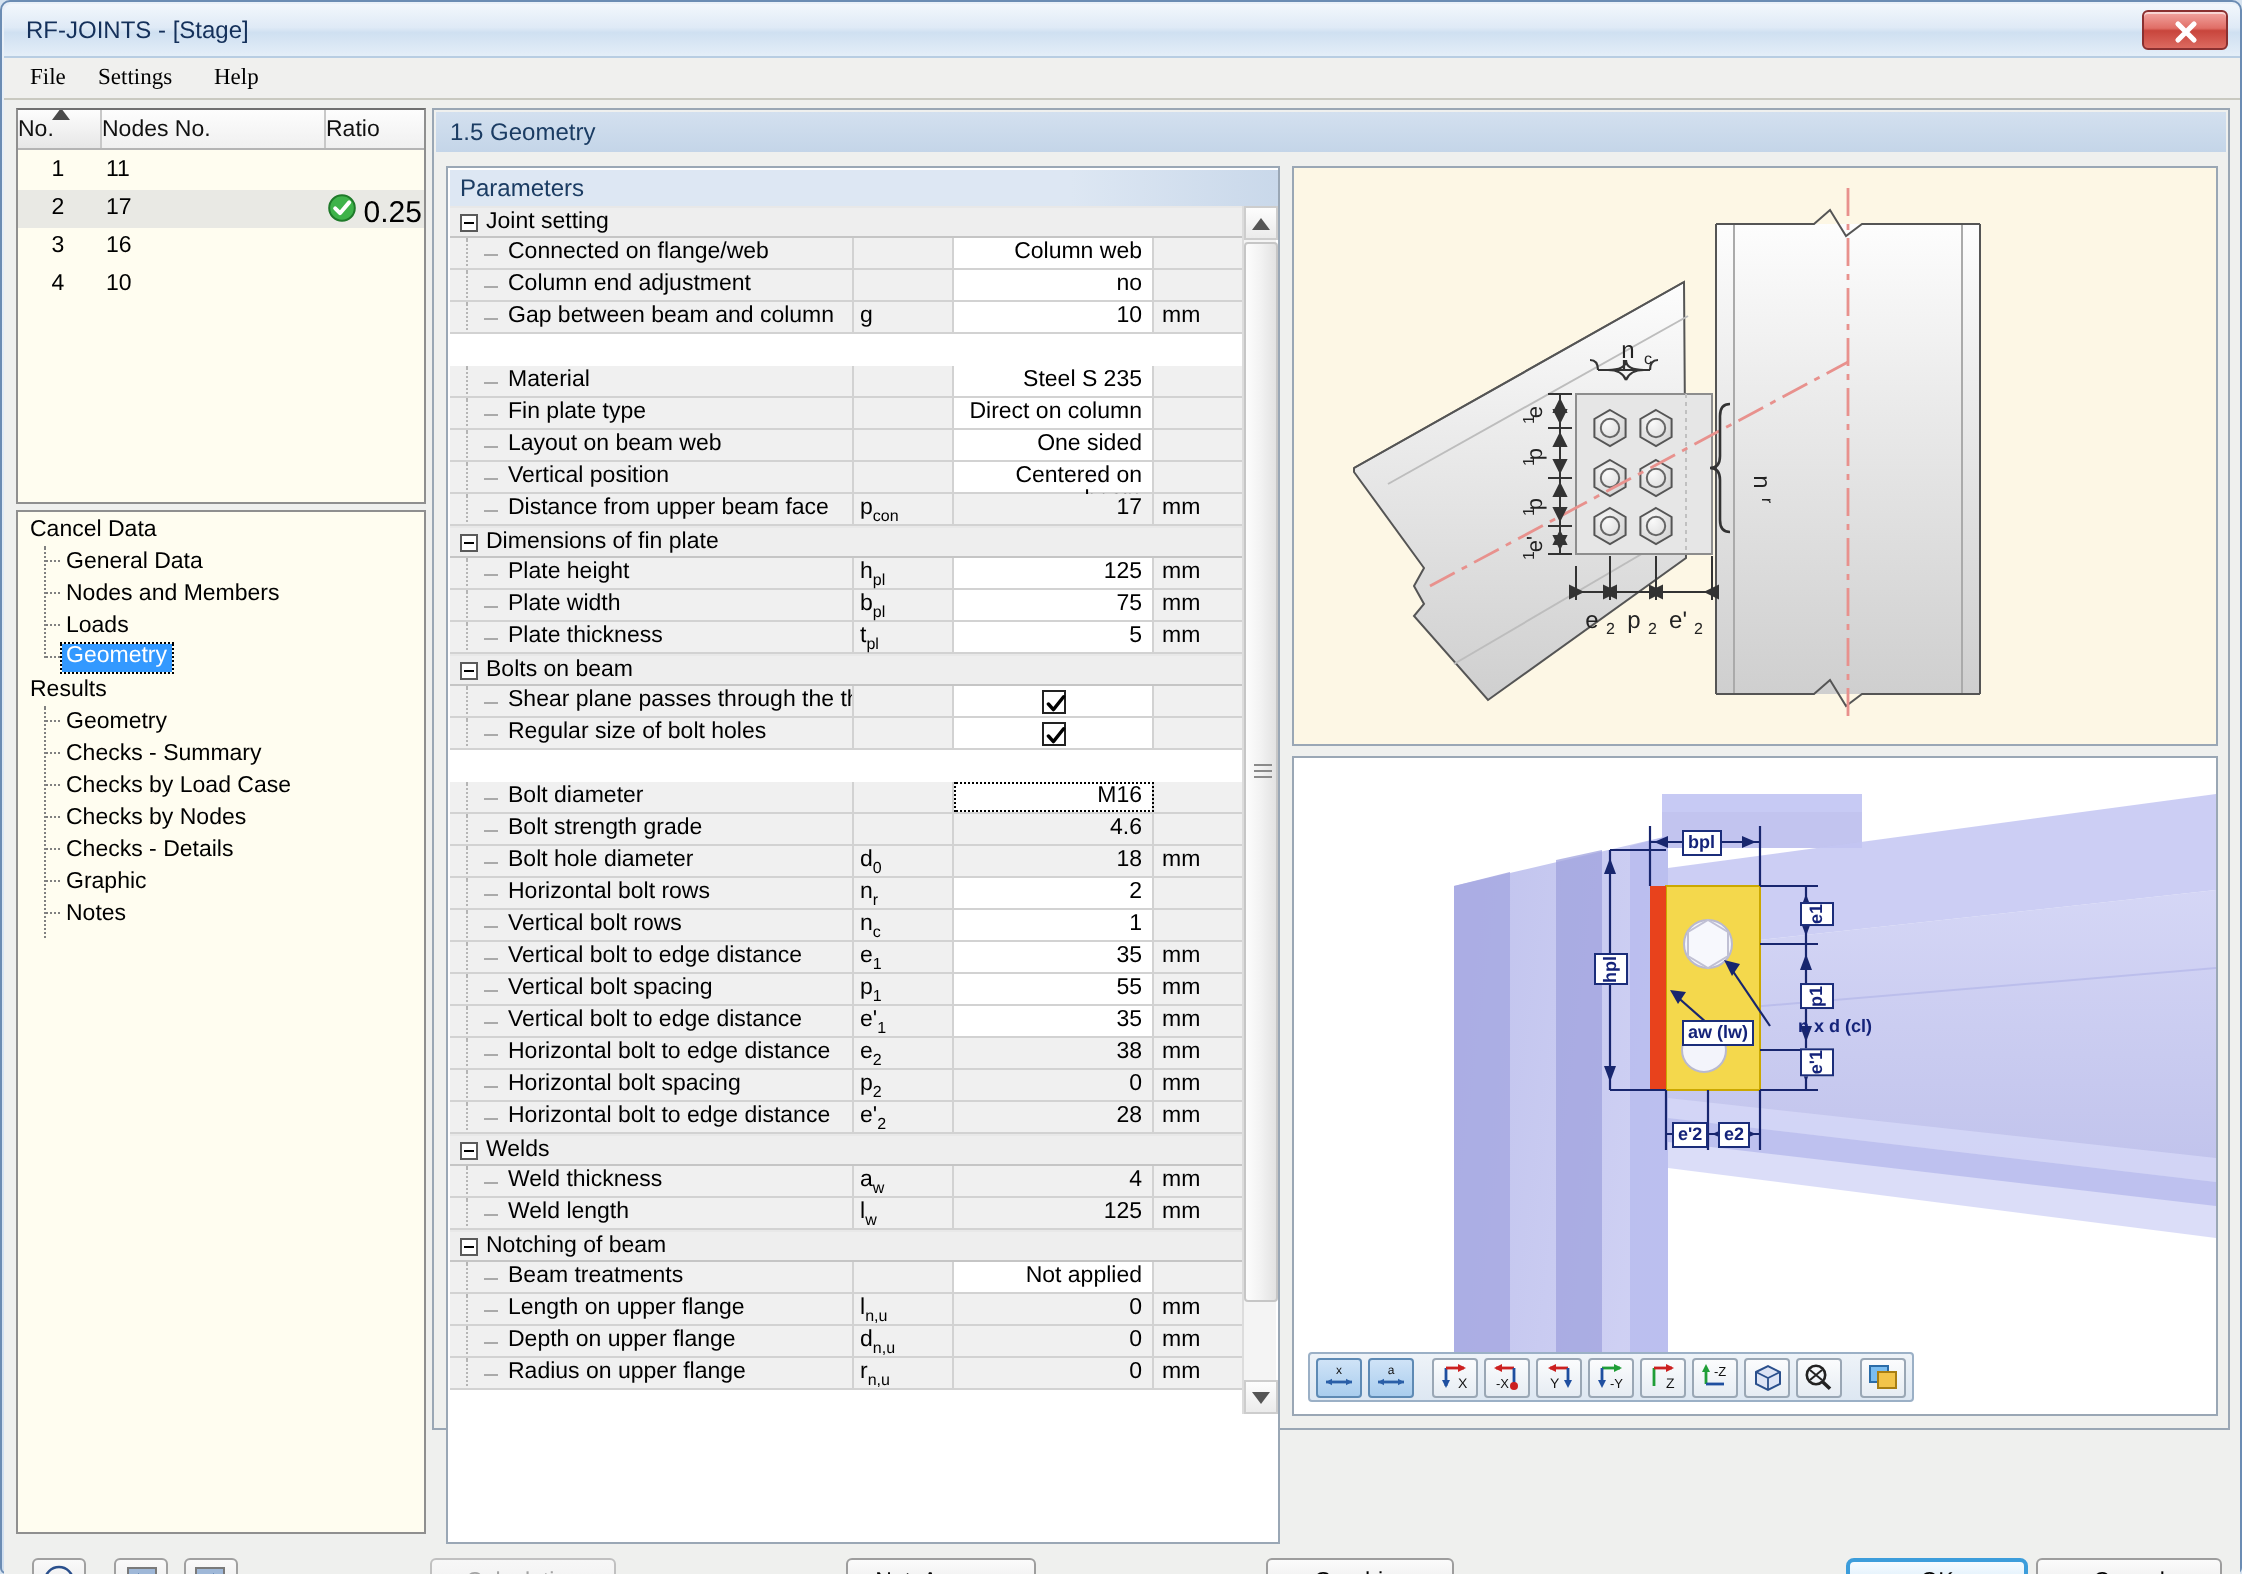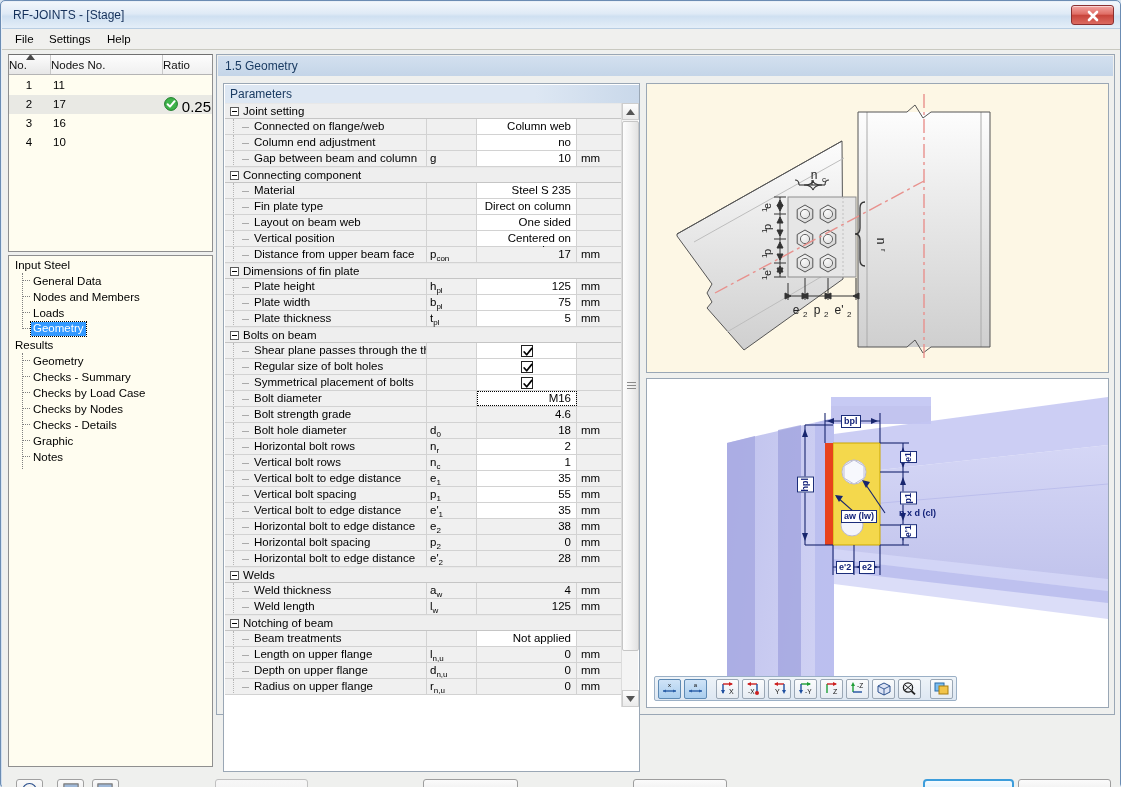--- a/index.html
+++ b/index.html
@@ -42,21 +42,21 @@
   .close-btn svg { position:absolute; left:14px; top:3px; }
   
   .menubar {
     position: absolute; left: 1px; top: 28px; width: 1118px; height: 21px;
     background: #f0f0ee;
     border-bottom: 1px solid #c9c9c0;
   }
   .menu-item {
     position: absolute; top: 3px; height: 16px;
     padding: 1px 7px 0 7px;
-    font-size: 11.5px; color: #000; cursor: default;
+    font-size: 11.5px; color: #000; cursor: default; font-family: Liberation Serif, serif;
   }
   
   .client {
     position: absolute; left: 1px; top: 49px; width: 1118px; height: 737px;
     background: #eff0ee;
   }
   
   .nodelist {
     position: absolute; left: 6px; top: 4px; width: 205px; height: 198px;
     background: #fffdf0;
@@ -324,21 +324,21 @@
 
       <div class="nl-row" style="top:78px">
         <div class="nl-c-no">4</div>
         <div class="nl-c-node">10</div>
         <div class="nl-c-ratio"></div>
       </div>
     </div>
 
     <div class="treebox">
 
-      <div class="tree-root" style="top:3px">Input Steel</div>
+      <div class="tree-root" style="top:3px">Cancel Data</div>
       <div class="tvert" style="top:17px;height:56px"></div>
       <div class="tdash" style="top:24px"></div>
       <div class="tree-child" style="top:19px">General Data</div>
       <div class="tdash" style="top:40px"></div>
       <div class="tree-child" style="top:35px">Nodes and Members</div>
       <div class="tdash" style="top:56px"></div>
       <div class="tree-child" style="top:51px">Loads</div>
       <div class="tdash" style="top:72px"></div>
       <div class="tree-child active" style="top:66px">Geometry</div>
 
@@ -381,24 +381,20 @@
               <div class="d-sym"></div>
               <div class="d-val">Column web</div>
               <div class="d-unit"></div>
             </div>
             <div class="prow drow" style="top: 48px;">
               <div class="d-name"><span class="leaf-vert"></span><span class="leaf-dash"></span><span>Gap between beam and column</span></div>
               <div class="d-sym">g</div>
               <div class="d-val">10</div>
               <div class="d-unit">mm</div>
             </div>
-            <div class="prow grouphdr" style="top: 64px;">
-              <div class="gh-box"></div>
-              <div class="gh-label">Connecting component</div>
-            </div>
             <div class="prow drow" style="top: 80px;">
               <div class="d-name"><span class="leaf-vert"></span><span class="leaf-dash"></span><span>Material</span></div>
               <div class="d-sym"></div>
               <div class="d-val">Steel S 235</div>
               <div class="d-unit"></div>
             </div>
             <div class="prow drow" style="top: 112px;">
               <div class="d-name"><span class="leaf-vert"></span><span class="leaf-dash"></span><span>Layout on beam web</span></div>
               <div class="d-sym"></div>
               <div class="d-val">One sided</div>
@@ -455,32 +451,20 @@
                 <span class="cbox">
                   <svg width="10" height="10" viewBox="0 0 10 10">
                     <path d="M1.2 5 L3.7 7.8 L8.8 1.4" stroke="#000" stroke-width="1.7" fill="none" stroke-linecap="round" stroke-linejoin="round"></path>
                   </svg>
                 </span>
               </div>
               <div class="d-unit"></div>
             </div>
             <div class="prow drow" style="top: 256px;">
               <div class="d-name"><span class="leaf-vert"></span><span class="leaf-dash"></span><span>Regular size of bolt holes</span></div>
-              <div class="d-sym"></div>
-              <div class="d-val">
-                <span class="cbox">
-                  <svg width="10" height="10" viewBox="0 0 10 10">
-                    <path d="M1.2 5 L3.7 7.8 L8.8 1.4" stroke="#000" stroke-width="1.7" fill="none" stroke-linecap="round" stroke-linejoin="round"></path>
-                  </svg>
-                </span>
-              </div>
-              <div class="d-unit"></div>
-            </div>
-            <div class="prow drow" style="top: 272px;">
-              <div class="d-name"><span class="leaf-vert"></span><span class="leaf-dash"></span><span>Symmetrical placement of bolts</span></div>
               <div class="d-sym"></div>
               <div class="d-val">
                 <span class="cbox">
                   <svg width="10" height="10" viewBox="0 0 10 10">
                     <path d="M1.2 5 L3.7 7.8 L8.8 1.4" stroke="#000" stroke-width="1.7" fill="none" stroke-linecap="round" stroke-linejoin="round"></path>
                   </svg>
                 </span>
               </div>
               <div class="d-unit"></div>
             </div>

